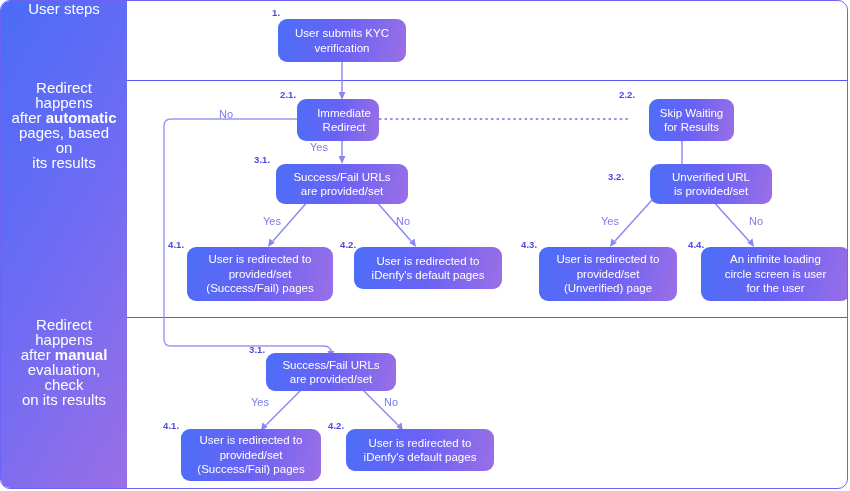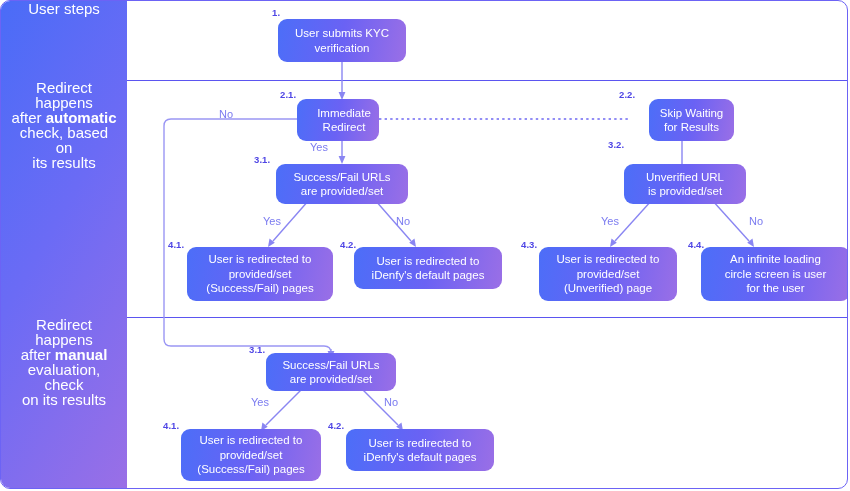--- a/index.html
+++ b/index.html
@@ -65,21 +65,21 @@
   <div class="frame">
 
     <div class="sidebar">
       <div class="side-cell" style="top:0;height:79px;">
         <span>User steps</span>
       </div>
       <div class="side-cell" style="top:79px;height:237px;">
         <span>
           <span>Redirect happens</span><br>
           <span>after </span><b>automatic</b><br>
-          <span>check, based on</span><br>
+          <span>pages, based on</span><br>
           <span>its results</span>
         </span>
       </div>
       <div class="side-cell" style="top:316px;height:173px;">
         <span>
           <span>Redirect happens</span><br>
           <span>after </span><b>manual</b><br>
           <span>evaluation, check</span><br>
           <span>on its results</span>
         </span>
@@ -148,22 +148,22 @@
     </div>
 
     <div class="num" style="left:253px;top:153px;">3.1.</div>
     <div class="node" style="left:275px;top:163px;width:132px;height:40px;">
       <span class="t">
         <b>Success/Fail</b><span> URLs</span><br>
         <span>are provided/set</span>
       </span>
     </div>
 
-    <div class="num" style="left:607px;top:138px;text-align:right;">3.2.</div>
-    <div class="node" style="left:623px;top:163px;width:122px;height:40px;">
+    <div class="num" style="left:607px;top:170px;text-align:right;">3.2.</div>
+    <div class="node" style="left:649px;top:163px;width:122px;height:40px;">
       <span class="t">
         <b>Unverified</b><span> URL</span><br>
         <span>is provided/set</span>
       </span>
     </div>
 
     <div class="num" style="left:167px;top:238px;">4.1.</div>
     <div class="node" style="left:186px;top:246px;width:146px;height:54px;">
       <span class="t">
         <span>User is redirected to</span><br>

